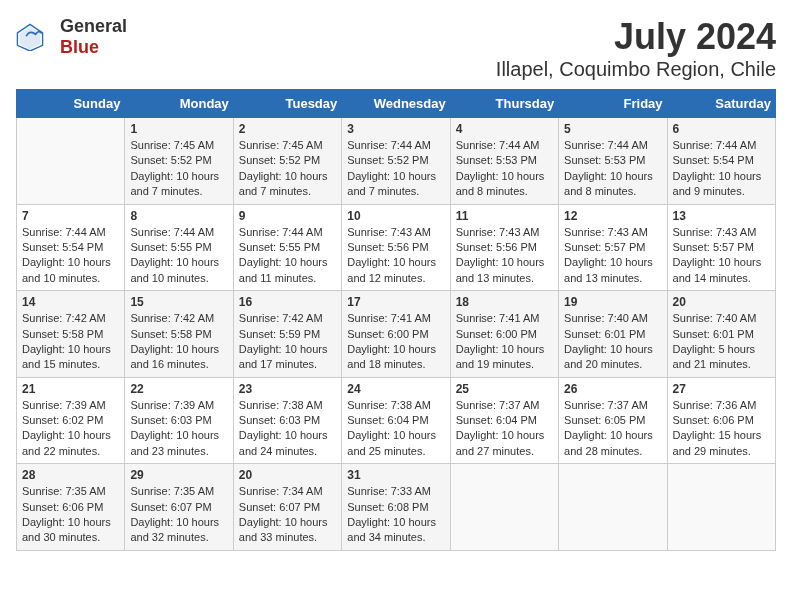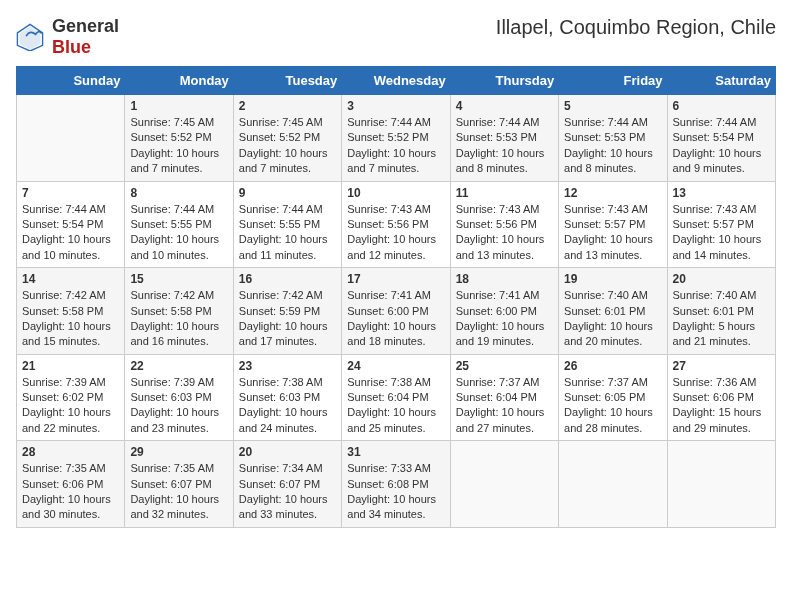--- a/index.html
+++ b/index.html
@@ -12,21 +12,21 @@
     }
     .header {
       display: flex;
       justify-content: space-between;
       align-items: flex-start;
       margin-bottom: 4px;
     }
     .logo {
       display: flex;
       align-items: center;
-      gap: 8px;
+      gap: 16px;
     }
     .logo-text-general {
       font-size: 18px;
       font-weight: bold;
       color: #333;
     }
     .logo-text-blue {
       font-size: 18px;
       font-weight: bold;
       color: #b91c1c;
@@ -103,20 +103,21 @@
       <polygon points="20,5 35,15 35,30 20,38 5,30 5,15" fill="#2a6db5" opacity="0.15"></polygon>
       <polygon points="20,2 38,14 38,32 20,40 2,32 2,14" fill="none" stroke="#2a6db5" stroke-width="2"></polygon>
       <path d="M15,18 Q20,10 28,16 Q32,10 36,14" fill="none" stroke="#2a6db5" stroke-width="2.5" stroke-linecap="round"></path>
     </svg>
     <div>
       <span class="logo-text-general">General</span><br>
       <span class="logo-text-blue">Blue</span>
     </div>
   </div>
   <div class="title-block">
+    <div class="month-year">July 2024</div>
     <div class="location">Illapel, Coquimbo Region, Chile</div>
   </div>
 </div>
 
 <table>
   <thead>
     <tr>
       <th>Sunday</th>
       <th>Monday</th>
       <th>Tuesday</th>

